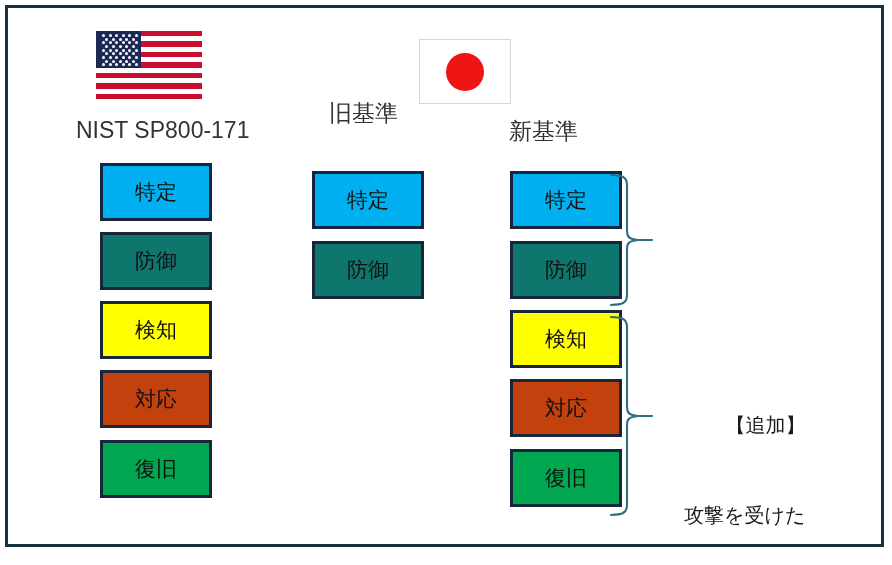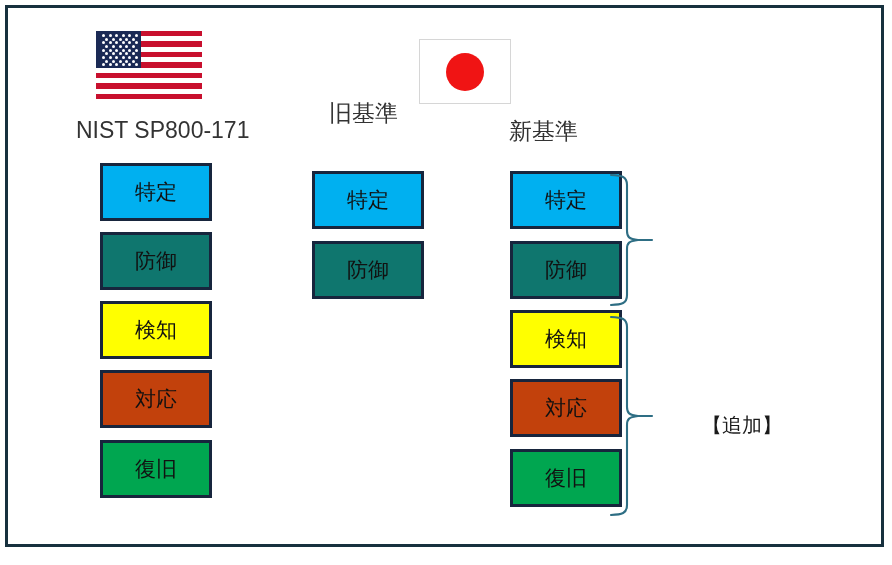--- a/index.html
+++ b/index.html
@@ -267,17 +267,18 @@
                  C 19 199.5, 14 200.5, 3 201" fill="none" stroke="#2e6e84" stroke-width="2.1" stroke-linecap="round" stroke-linejoin="round"></path>
         <path d="M 30 102 L 44 102" fill="none" stroke="#2e6e84" stroke-width="2.1" stroke-linecap="round"></path>
       </svg>
     </div>
 
     <div class="annot" id="annot-top">
     </div>
 
     <div class="annot" id="annot-bottom">
       <span class="annot-line indent">【追加】</span>
+      <span class="annot-line">攻撃を受けた</span>
       
     </div>
 
   </div>
 </div>
 
 </body></html>

